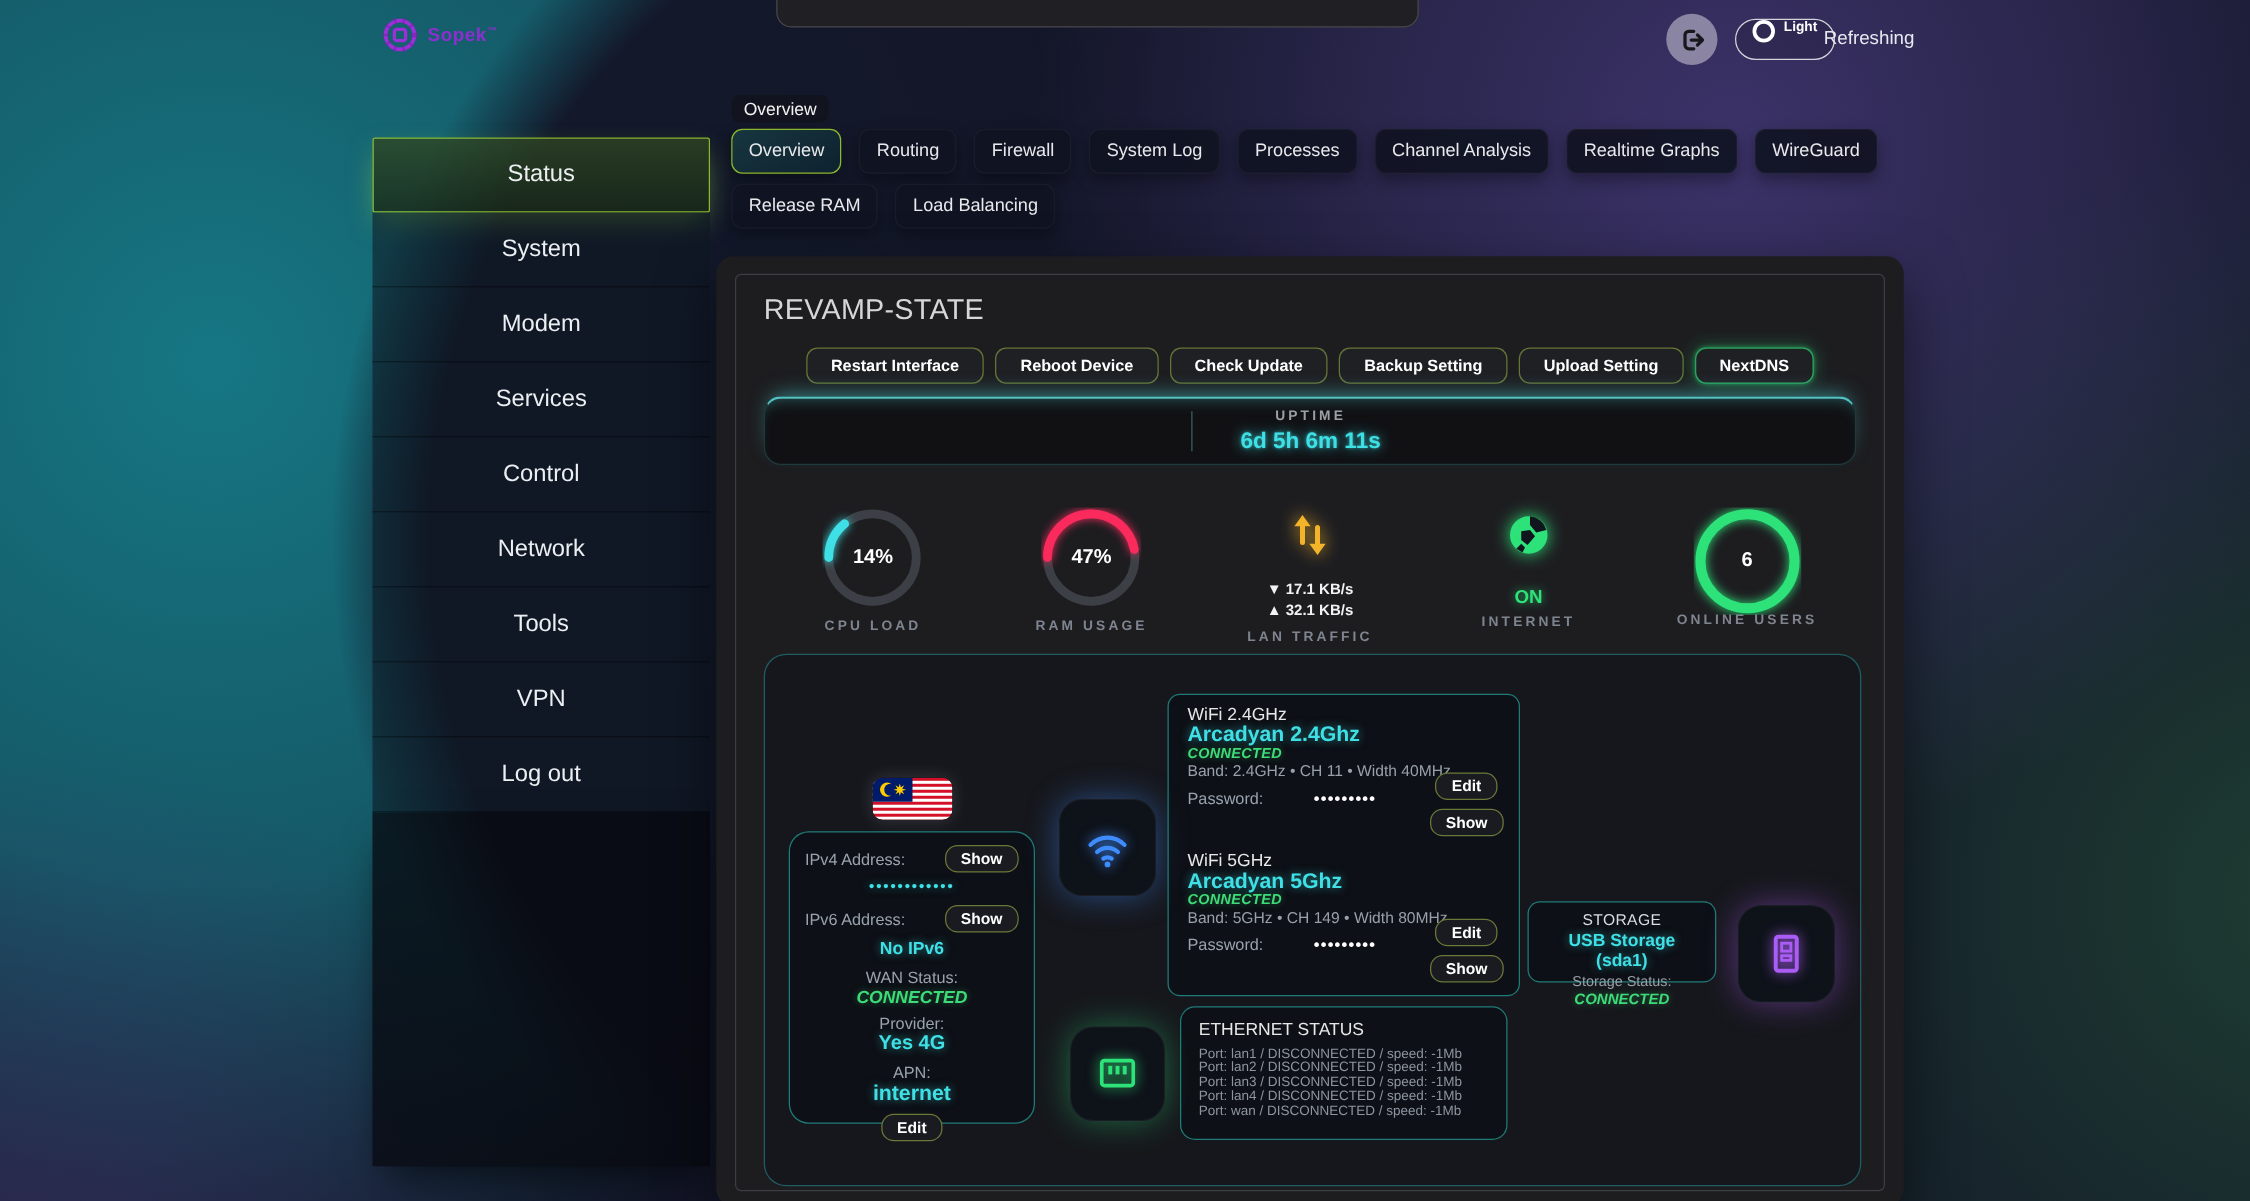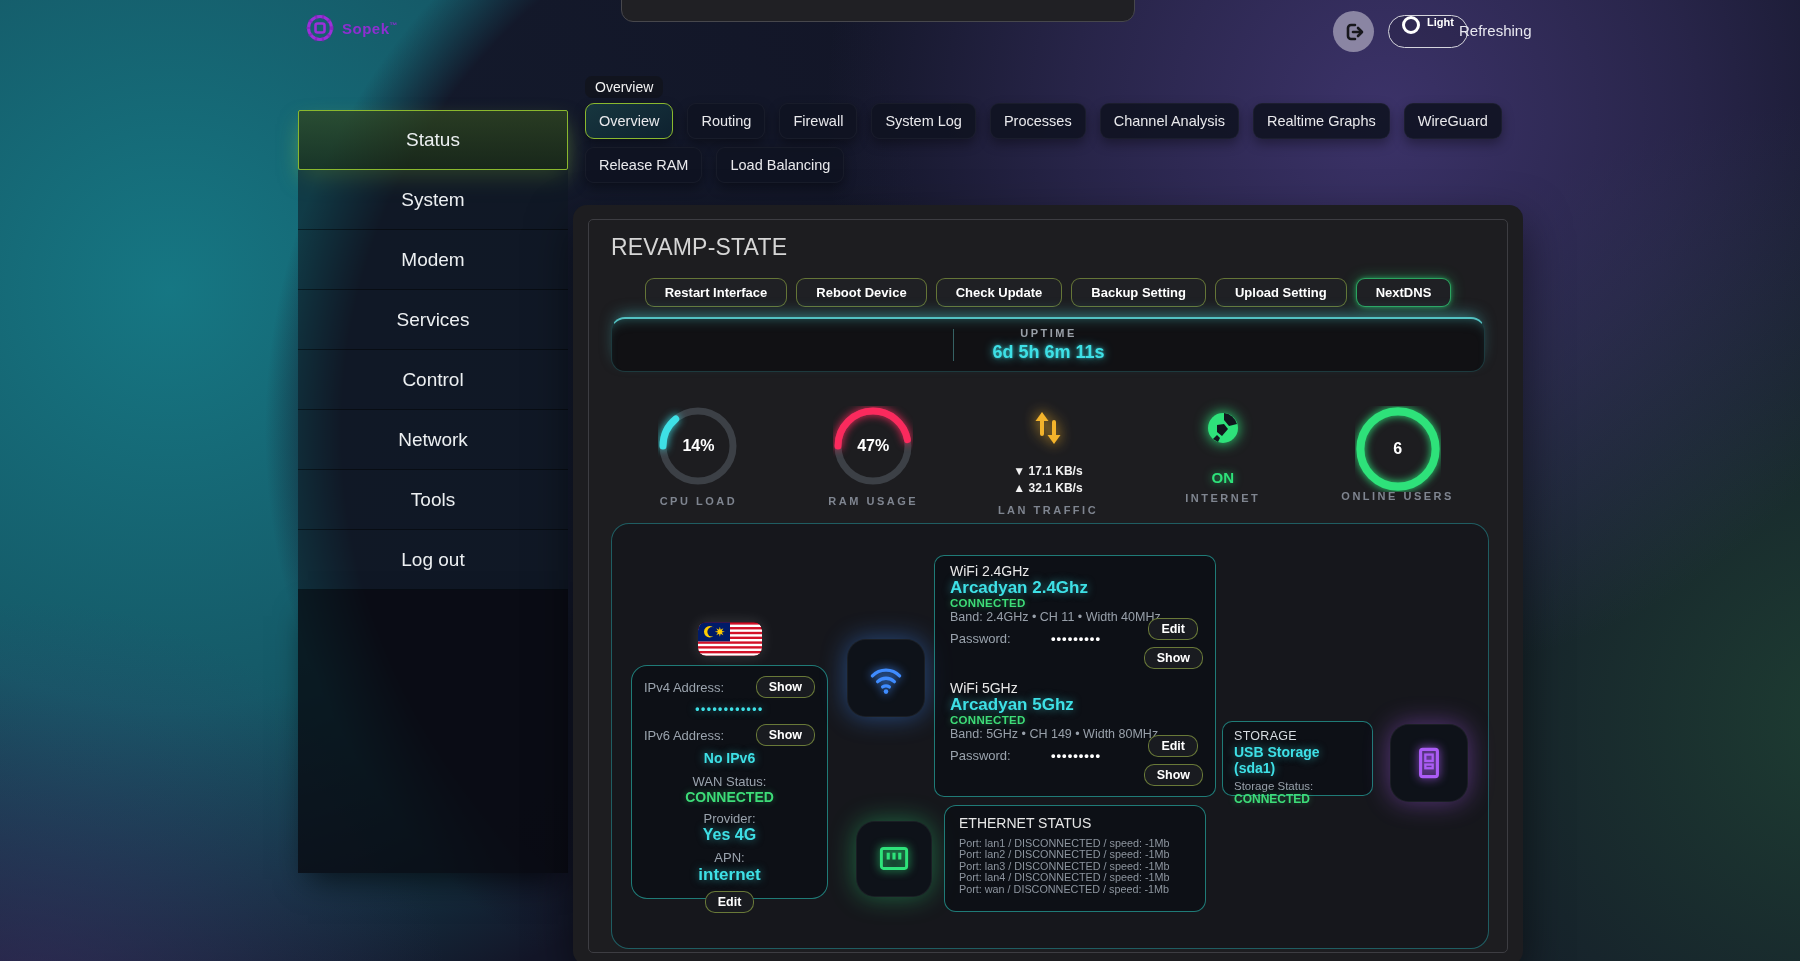--- a/index.html
+++ b/index.html
@@ -102,21 +102,21 @@
   .io-card{background:rgba(8,12,19,.6);border:1px solid rgba(45,212,200,.55);}
   .wan-card{left:19px;top:141px;width:197px;height:234px;border-radius:16px;
     display:flex;flex-direction:column;align-items:center;box-sizing:border-box;padding-top:10px;}
   .wan-row{width:100%;box-sizing:border-box;padding:0 12px;display:flex;
     align-items:center;justify-content:space-between;}
   .dim{color:#9aa3ad;font-size:13px;}
   .mini-btn{background:#191b20;border:1px solid rgba(125,145,62,.8);border-radius:10px;
     color:#fff;font-size:12.5px;font-weight:bold;padding:3px 12px;cursor:pointer;}
   .cyan-b{color:var(--accent_cyan);font-weight:bold;
     text-shadow:0 0 8px rgba(62,224,230,.55);}
-  .green-b{color:#3ddc78;font-weight:bold;text-shadow:0 0 6px rgba(61,220,120,.4);}
+  .green-b{color:#3ddc78;font-weight:bold;text-shadow:0 0 6px rgba(61,220,120,.4);font-style:italic;}
   .wan-dots{margin-top:4px;font-size:12px;letter-spacing:1.5px;}
   .mt8{margin-top:8px;gap:24px;} .mt6{margin-top:6px;} .mt4{margin-top:4px;}
 
   .tile{background:#0e1219;border:1px solid rgba(255,255,255,.05);border-radius:19px;
     display:flex;align-items:center;justify-content:center;}
   .wifi-tile{left:235px;top:115px;width:76px;height:76px;box-shadow:0 0 26px rgba(63,140,255,.45);}
   .eth-tile{left:244px;top:297px;width:74px;height:74px;box-shadow:0 0 26px rgba(46,226,122,.4);}
   .sto-tile{left:778px;top:200px;width:76px;height:76px;box-shadow:0 0 26px rgba(171,92,245,.45);}
 
   .wifi-card{left:322px;top:31px;width:280px;height:240px;border-radius:10px;}
@@ -127,22 +127,22 @@
   .wc-band{color:#98a0aa;font-size:12.5px;}
   .wc-dots{color:#fff;font-weight:bold;font-size:13px;letter-spacing:1px;}
   .wbtn{position:absolute;}
 
   .eth-card{left:332px;top:281px;width:262px;height:107px;border-radius:12px;box-sizing:border-box;
     padding:9px 14px;}
   .eth-title{color:#e8e8e8;font-size:14px;}
   .eth-line{color:#8d959f;font-size:10.8px;line-height:11.4px;}
   .eth-lines{margin-top:7px;}
 
-  .sto-card{left:610px;top:197px;width:151px;height:75px;border-radius:10px;box-sizing:border-box;
-    padding:7px 11px;}
+  .sto-card{left:610px;top:197px;width:151px;height:65px;border-radius:10px;box-sizing:border-box;
+    padding:7px 11px;text-align:center;}
   .sto-label{color:#d8dde2;font-size:12.5px;letter-spacing:.3px;}
   .sto-dev{font-size:14px;margin-top:1px;}
   .sto-sl{color:#98a0aa;font-size:11.5px;margin-top:4px;}
   .sto-st{font-size:12px;}
 </style>
 </head>
 <body>
 
 <div class="app">
 
@@ -186,20 +186,23 @@
         <span>Services</span>
       </div>
     <div class="side-item">
         <span>Control</span>
       </div>
     <div class="side-item">
         <span>Network</span>
       </div>
     <div class="side-item">
         <span>Tools</span>
+      </div>
+    <div class="side-item">
+        <span>VPN</span>
       </div>
     <div class="side-item">
         <span>Log out</span>
       </div>
     <div class="side-filler"></div>
   </div>
 
   <span class="abs crumb">Overview</span>
   <div class="abs tabs">
     <div class="tab active">Overview</div>

